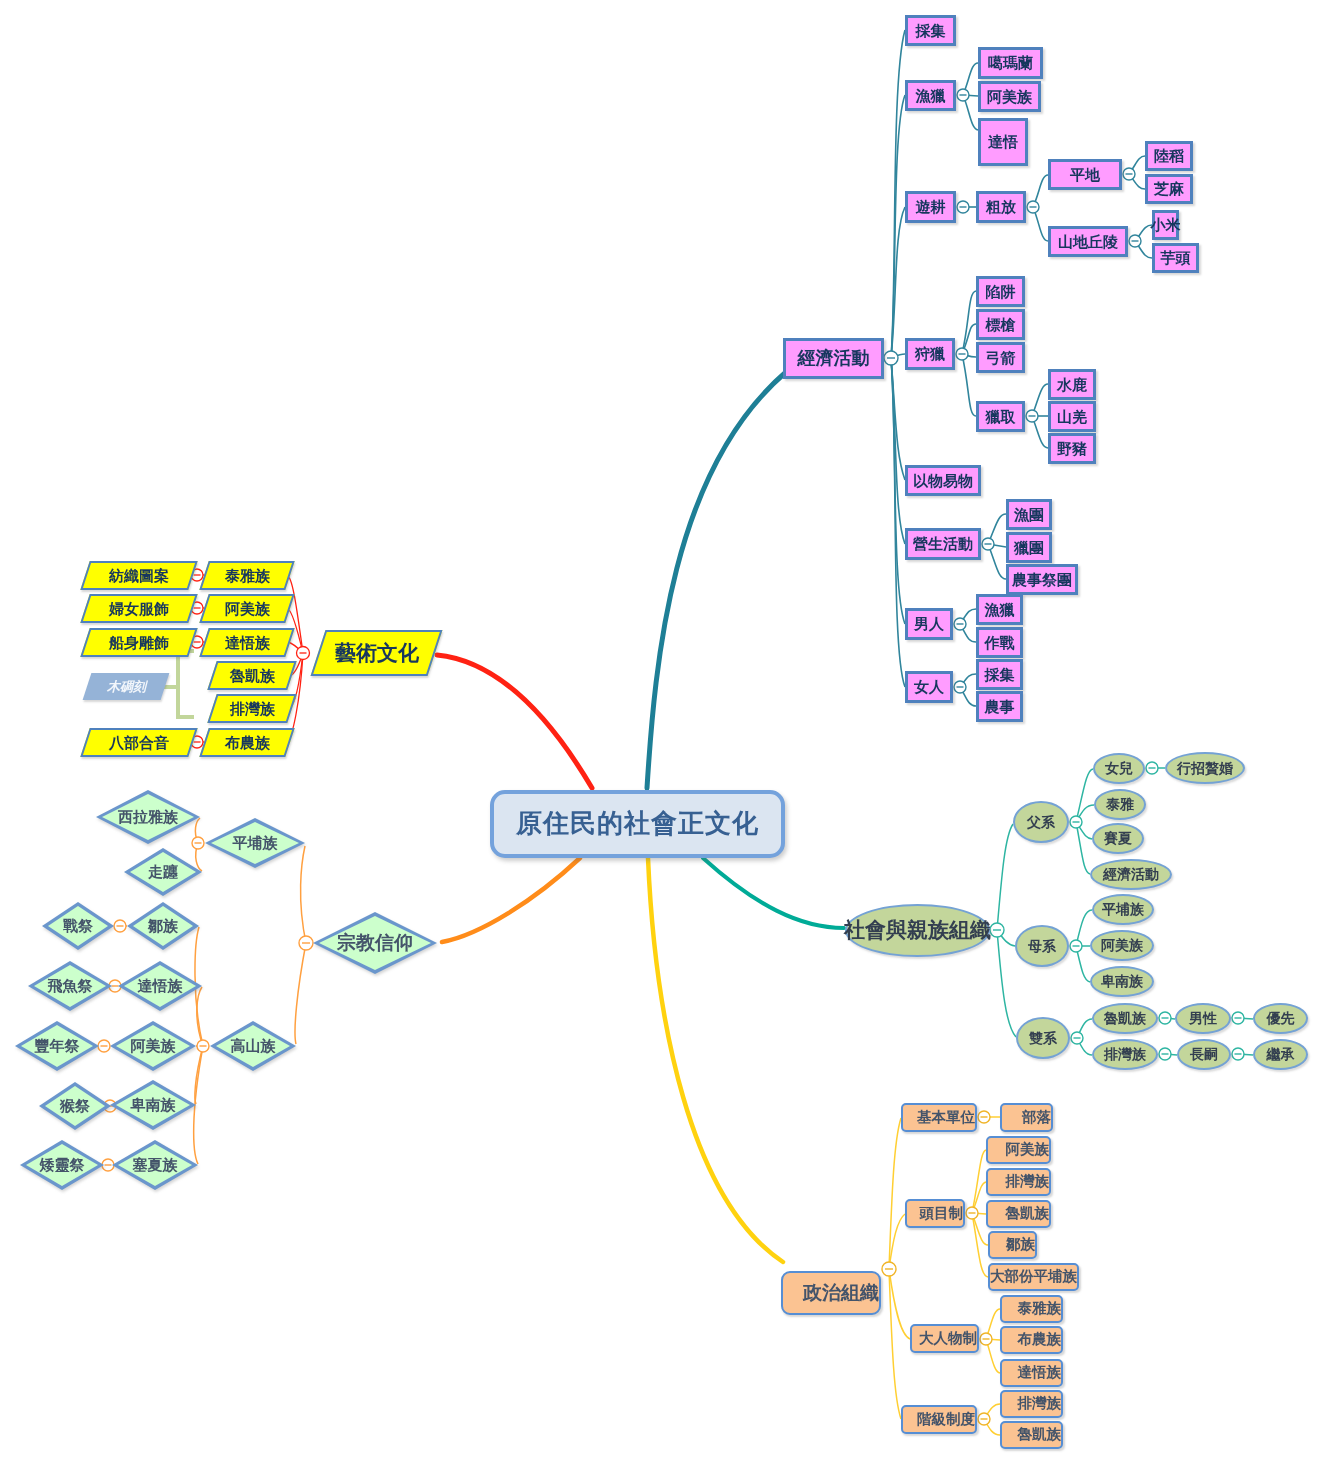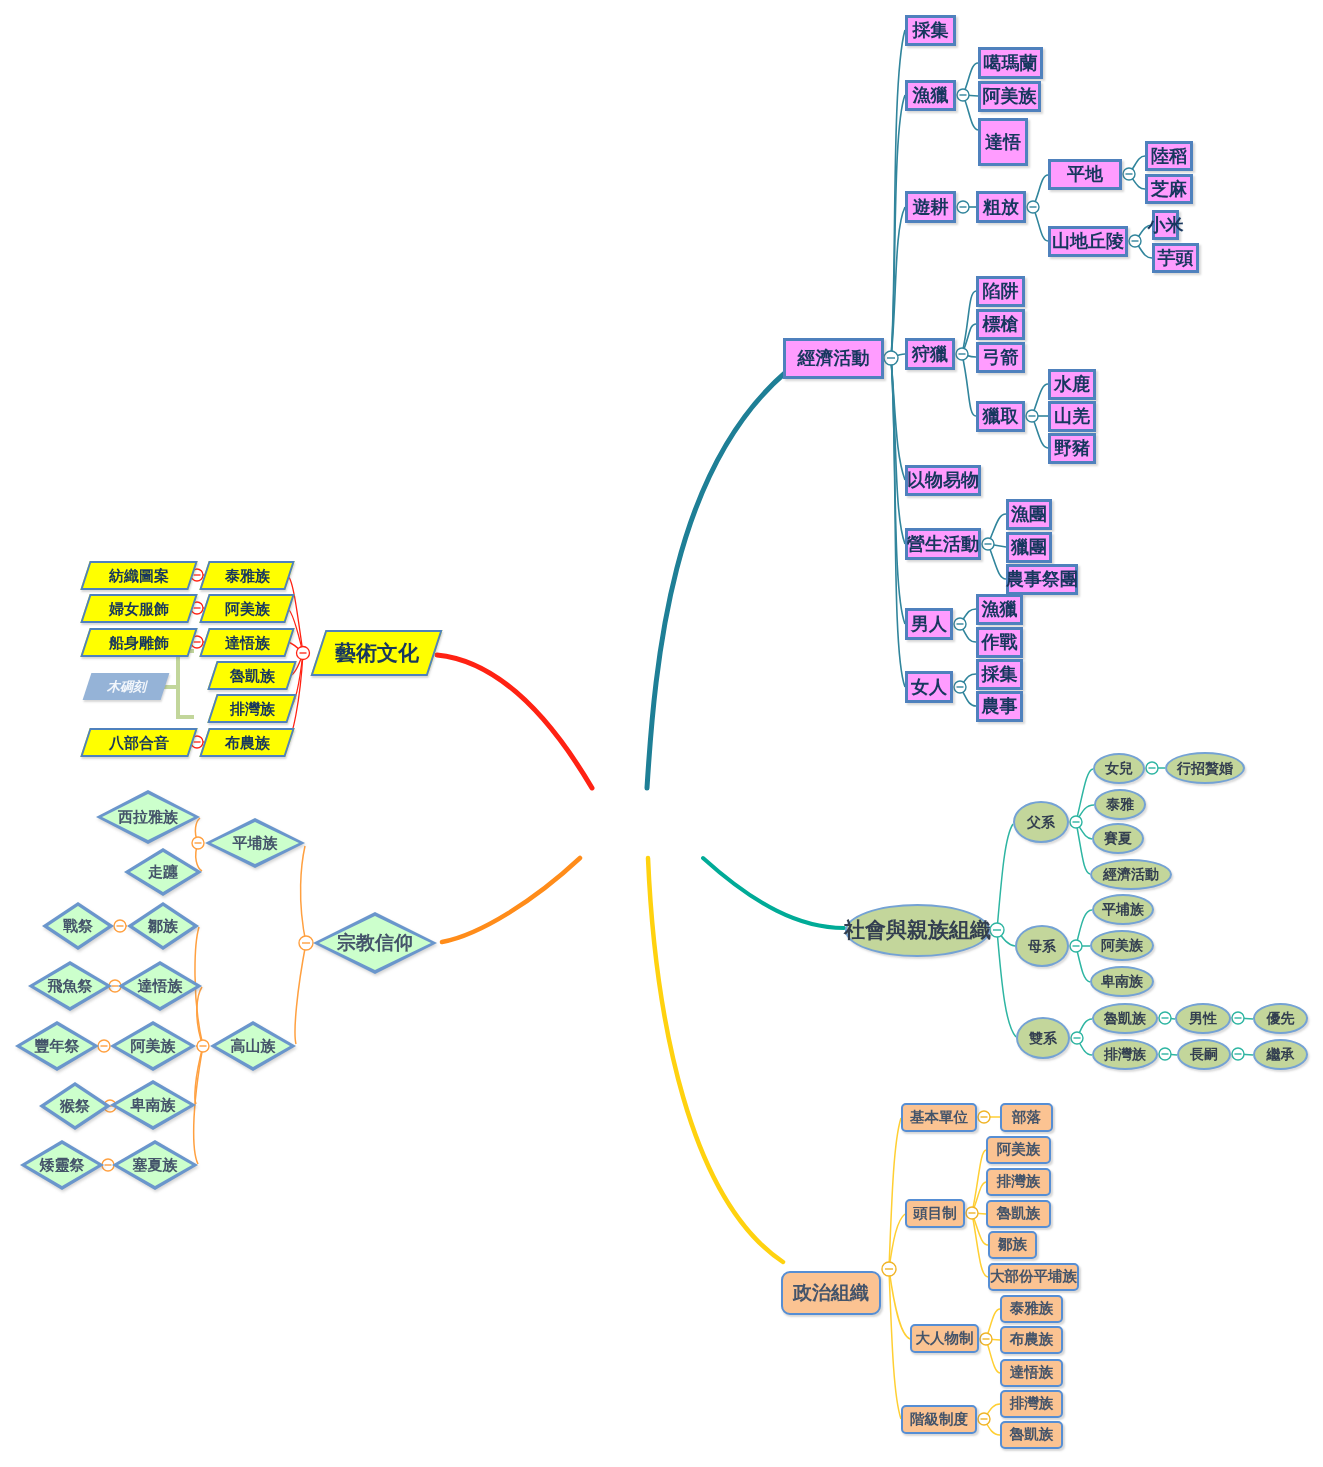--- a/index.html
+++ b/index.html
@@ -2,26 +2,26 @@
 <html lang="zh-Hant"><head>
 <meta charset="utf-8">
 <style>
   html,body{margin:0;padding:0;background:#ffffff;}
   .canvas{position:relative;width:1323px;height:1467px;background:#ffffff;overflow:hidden;
           font-family:"Liberation Sans","DejaVu Sans",sans-serif;}
   svg.links{position:absolute;left:0;top:0;z-index:0;}
   .node{position:absolute;display:flex;align-items:center;justify-content:center;
         box-sizing:border-box;z-index:1;text-align:center;line-height:1.05;white-space:nowrap;}
   
-  .pk{background:#ff9cff;border:3px solid #4f81bd;color:#17375e;font-size:18px;font-weight:600;
+  .pk{background:#ff9cff;border:3px solid #4f81bd;color:#17375e;font-size:15px;font-weight:600;
       box-shadow:1.5px 2px 2px rgba(110,110,110,.28);}
   .pk.main{font-size:18px;font-weight:700;}
   
   .og{background:#fbc392;border:2.5px solid #568ed4;border-radius:5px;color:#44546a;font-size:14.5px;
-      font-weight:600;box-shadow:1.5px 2px 2px rgba(110,110,110,.28);}
+      font-weight:600;box-shadow:1.5px 2px 2px rgba(110,110,110,.28);justify-content:flex-end;}
   .og.main{font-size:19px;font-weight:700;border-radius:9px;margin-top:24px;}
   
   .el{background:#c3d69b;border:2.5px solid #74a2d4;border-radius:50%;color:#333f50;font-size:14px;
       font-weight:600;box-shadow:1.5px 2px 2px rgba(110,110,110,.25);}
   .el.main{font-size:21px;font-weight:700;}
   
   .dm{color:#44546a;font-size:15px;font-weight:600;background:none;border:none;
       filter:drop-shadow(1.5px 2px 1.5px rgba(110,110,110,.30));}
   .dm::before{content:"";position:absolute;inset:0;background:#6a96cc;
       clip-path:polygon(50% 0,100% 50%,50% 100%,0% 50%);}
@@ -321,20 +321,23 @@
           <circle cx="986" cy="1339" r="6"></circle>
           <line x1="982.5" y1="1339" x2="989.5" y2="1339"></line>
         </g>
     <g>
           <circle cx="984" cy="1419" r="6"></circle>
           <line x1="980.5" y1="1419" x2="987.5" y2="1419"></line>
         </g>
   </g>
 </svg>
 
+<div class="node center-node" style="left:490px;top:790px;width:295px;height:68px">
+      <span>原住民的社會正文化</span>
+    </div>
 
 <div class="node pk main" style="left:783px;top:338px;width:101px;height:41px">
       <span>經濟活動</span>
     </div>
 <div class="node pk" style="left:905px;top:15px;width:51px;height:31px">
       <span>採集</span>
     </div>
 <div class="node pk" style="left:905px;top:80px;width:51px;height:31px">
       <span>漁獵</span>
     </div>

